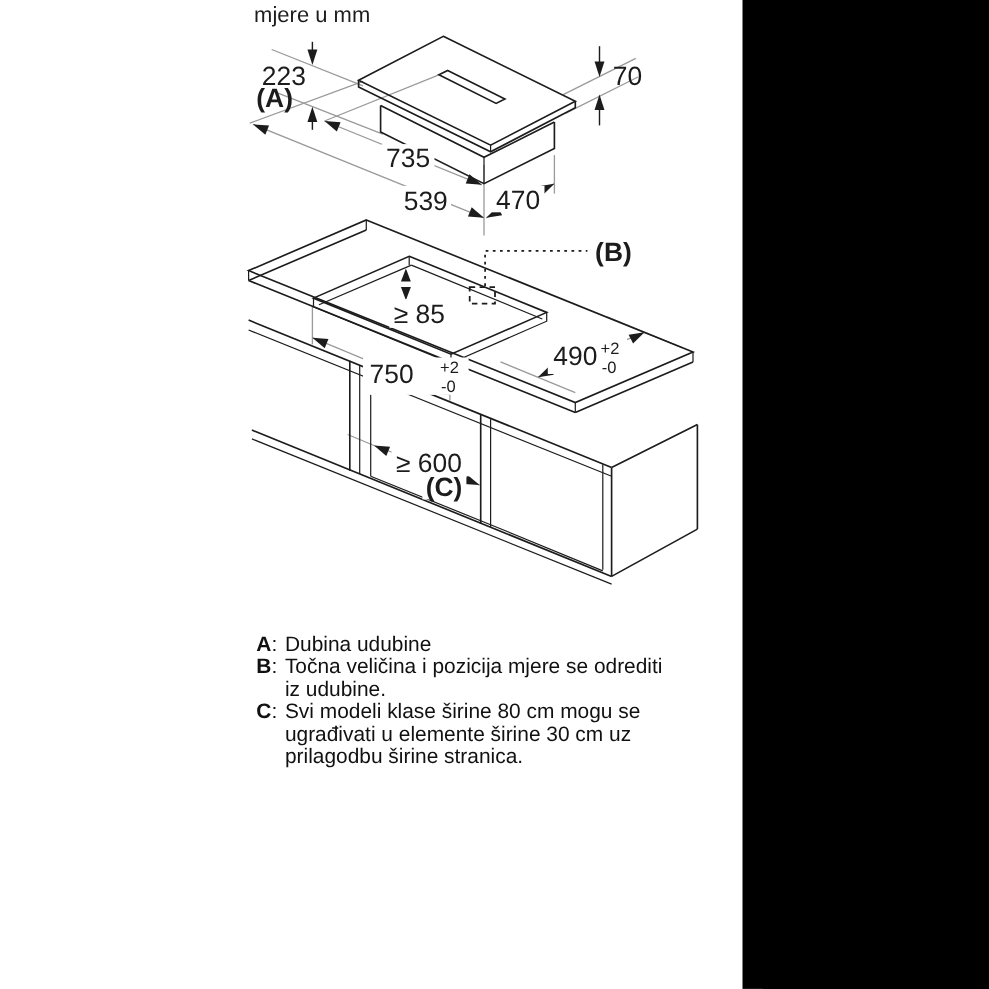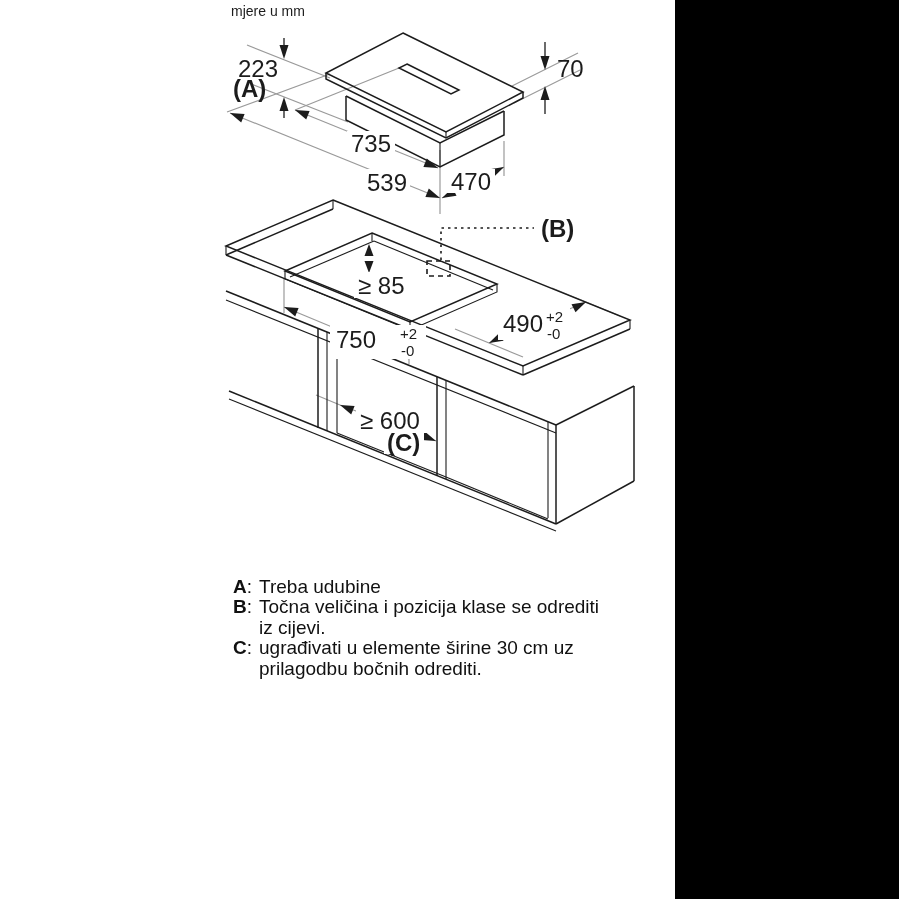--- a/index.html
+++ b/index.html
@@ -1,20 +1,20 @@
 <!DOCTYPE html>
 <html><head>
 <meta charset="utf-8">
 <style>
   html,body{margin:0;padding:0;background:#ffffff;}
   body{width:899px;height:899px;position:relative;overflow:hidden;
        font-family:"Liberation Sans", sans-serif;color:#1c1c1c;}
   .stage{position:absolute;inset:0;background:#ffffff;}
   .right-bar{position:absolute;top:0;left:675px;width:224px;height:899px;background:#000;}
-  .title{position:absolute;left:231px;top:3px;font-size:14px;color:#1c1c1c;}
+  .title{position:absolute;left:231px;top:3px;font-size:20px;color:#1c1c1c;}
   svg{position:absolute;top:0;left:0;}
   .notes{position:absolute;left:233px;top:577px;width:430px;font-size:19px;line-height:20.4px;color:#111;}
   .note{display:flex;}
   .note-label{font-weight:700;flex:0 0 auto;}
   .note-colon{flex:0 0 auto;margin-right:7px;}
   .note-lines div{white-space:nowrap;}
   
   text{font-family:"Liberation Sans", sans-serif;fill:#1c1c1c;}
   .dim{font-size:24px;}
   .tol{font-size:15px;}
@@ -189,35 +189,36 @@
       <text class="dim" x="360" y="429">≥ 600</text>
       <text class="ref" x="387" y="451">(C)</text>
     </g>
   </svg>
 
   <div class="notes">
     <div class="note">
       <span class="note-label">A</span>
       <span class="note-colon">:</span>
       <div class="note-lines">
-        <div>Treba udubine</div>
+        <div>Dubina udubine</div>
       </div>
     </div>
     <div class="note">
       <span class="note-label">B</span>
       <span class="note-colon">:</span>
       <div class="note-lines">
-        <div>Točna veličina i pozicija klase se odrediti</div>
-        <div>iz cijevi.</div>
+        <div>Točna veličina i pozicija mjere se odrediti</div>
+        <div>iz udubine.</div>
       </div>
     </div>
     <div class="note">
       <span class="note-label">C</span>
       <span class="note-colon">:</span>
       <div class="note-lines">
+        <div>Svi modeli klase širine 80 cm mogu se</div>
         <div>ugrađivati u elemente širine 30 cm uz</div>
-        <div>prilagodbu bočnih odrediti.</div>
+        <div>prilagodbu širine stranica.</div>
       </div>
     </div>
   </div>
 
   <div class="right-bar"></div>
 </div>
 
 </body></html>

